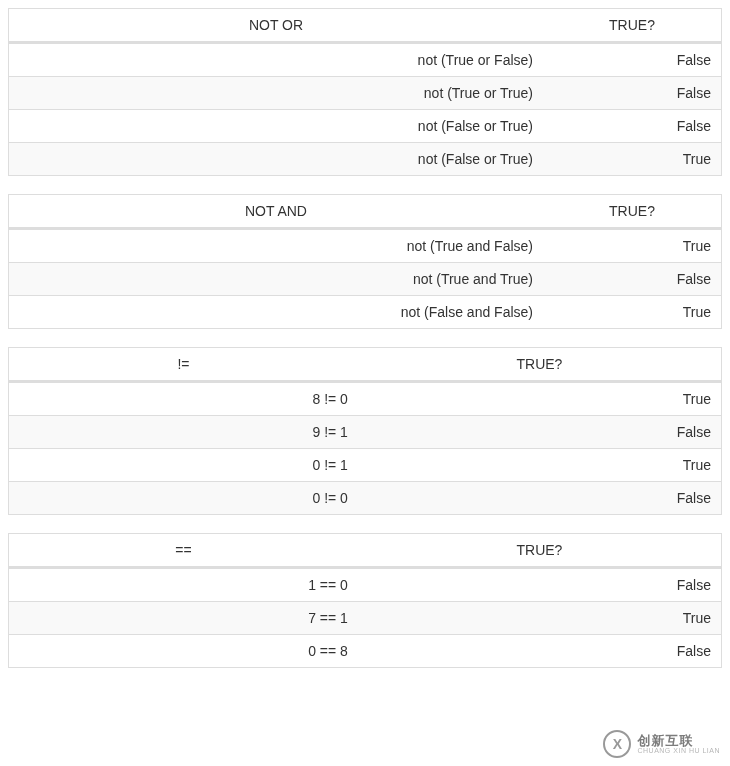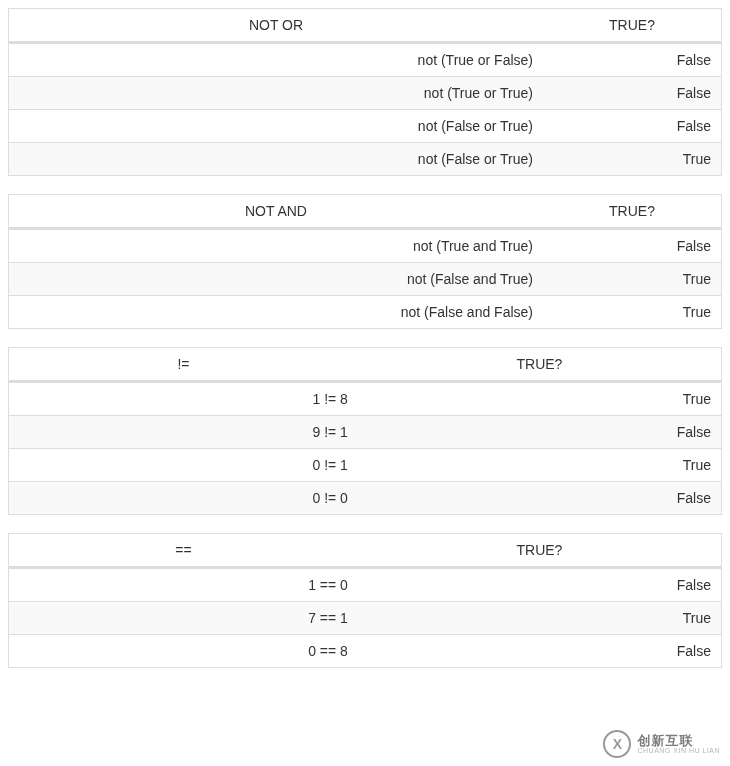--- a/index.html
+++ b/index.html
@@ -113,44 +113,44 @@
 
 <table class="table">
   <thead>
     <tr>
       <th class="col-expr-wide">NOT AND</th>
       <th class="col-result-narrow">TRUE?</th>
     </tr>
   </thead>
   <tbody>
     <tr>
+        <td>not (True and False)</td>
+        <td>True</td>
+      </tr>
+    <tr>
         <td>not (True and True)</td>
         <td>False</td>
-      </tr>
-    <tr>
-        <td>not (False and True)</td>
-        <td>True</td>
       </tr>
     <tr>
         <td>not (False and False)</td>
         <td>True</td>
       </tr>
   </tbody>
 </table>
 
 <table class="table">
   <thead>
     <tr>
       <th class="col-expr-half">!=</th>
       <th class="col-result-half">TRUE?</th>
     </tr>
   </thead>
   <tbody>
     <tr>
-        <td>1 != 8</td>
+        <td>8 != 0</td>
         <td>True</td>
       </tr>
     <tr>
         <td>9 != 1</td>
         <td>False</td>
       </tr>
     <tr>
         <td>0 != 1</td>
         <td>True</td>
       </tr>

